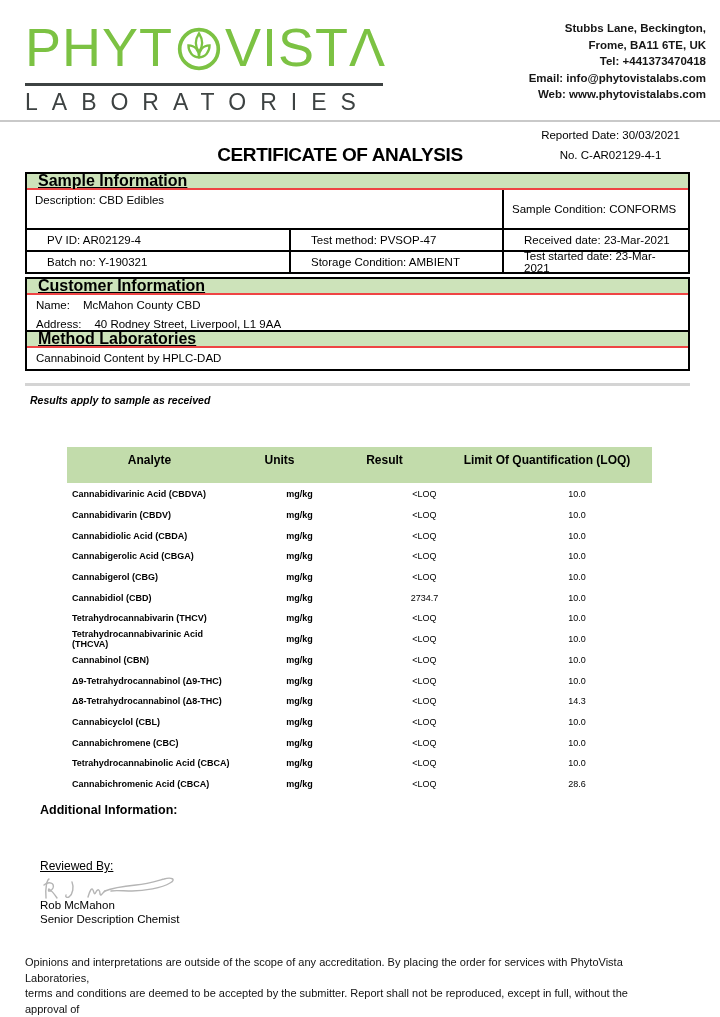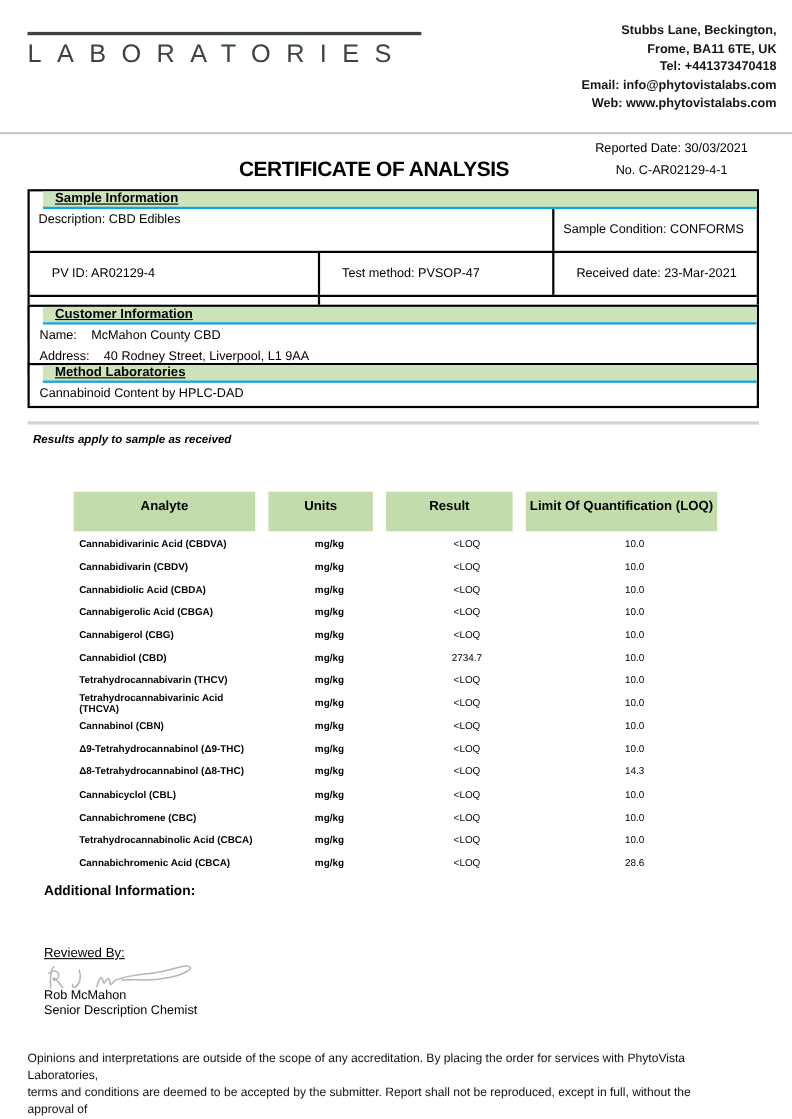--- a/index.html
+++ b/index.html
@@ -24,41 +24,41 @@
                font-size:11.5px;line-height:14px;}
   .report-no{margin-top:6px;}
   .doc-title{position:absolute;top:144px;left:150px;width:380px;text-align:center;
              font-size:19px;font-weight:700;letter-spacing:-0.4px;}
 
   
   .info-box{position:absolute;left:25px;width:665px;border:2px solid #000;box-sizing:border-box;background:#fff;}
   #sample-box{top:172px;}
   #customer-box{top:277px;}
   #method-box{top:330px;}
-  .sec-bar{background:var(--section_bar_green,#cde3ba);border-bottom:2px solid #0ea5e9;
-           font-size:12px;font-weight:700;line-height:13px;padding:0 0 1px 11px;margin-left:12px;}
+  .sec-bar{background:var(--section_bar_green,#cde3ba);border-bottom:2px solid #ef4444;
+           font-size:16px;font-weight:700;line-height:13px;padding:0 0 1px 11px;}
   .sec-bar span{text-decoration:underline;}
   .si-row1{display:grid;grid-template-columns:475px 1fr;}
   .si-row{display:grid;grid-template-columns:262px 213px 1fr;border-top:2px solid #000;}
   .cell{font-size:11.5px;padding:2px 8px;box-sizing:border-box;}
   .cell.desc{height:38px;padding-top:4px;}
-  .cell.mid{display:flex;align-items:center;height:38px;padding-left:20px;}
+  .cell.mid{display:flex;align-items:center;height:20px;padding-left:20px;}
   .bl{border-left:2px solid #000;}
   .cond{display:flex;align-items:center;}
   .ci-content{padding:4px 9px 5px;font-size:11.5px;height:34px;}
   .ci-line2{margin-top:7px;}
   .ci-value{margin-left:13px;}
   .mi-content{padding:4px 9px 5px;font-size:11.5px;}
 
   .divider2{position:absolute;top:383px;left:25px;width:665px;height:3px;background:#d4d4d4;}
   .results-note{position:absolute;top:394px;left:30px;font-size:10.5px;font-weight:700;font-style:italic;}
 
   
   .rt{position:absolute;left:67px;top:447px;width:585px;}
-  .rt-head{display:grid;grid-template-columns:165px 95px 115px 1fr;column-gap:12px;}
+  .rt-head{display:grid;grid-template-columns:165px 95px 115px 1fr;column-gap:0;}
   .hcell{background:var(--table_header_green,#c2dcab);height:36px;box-sizing:border-box;
          padding-top:6px;text-align:center;font-size:12px;font-weight:700;}
   .rt-body{margin-top:1px;}
   .rt-row{display:grid;grid-template-columns:165px 95px 115px 1fr;column-gap:20px;
           height:20.7px;align-items:center;}
   .rt-c{font-size:9px;}
   .rt-analyte{font-weight:700;padding-left:5px;}
   .rt-units{font-weight:700;text-align:center;}
   .rt-result{text-align:center;}
   .rt-loq{text-align:center;}
@@ -70,20 +70,32 @@
   .reviewer-name{position:absolute;top:899px;left:40px;font-size:11.5px;}
   .reviewer-title{position:absolute;top:913px;left:40px;font-size:11.5px;}
   .footer{position:absolute;top:955px;left:25px;width:648px;font-size:11px;line-height:15.5px;color:#111;}
 </style>
 </head>
 <body>
 
 <div class="page">
 
   <div class="logo">
+    <div class="logo-row">
+      <span>PHYT</span>
+      <svg class="logo-o" viewBox="0 0 100 100">
+        <g fill="none" stroke="#7cc243">
+          <circle cx="50" cy="50" r="42" stroke-width="8"></circle>
+          <path d="M50,16 C59,30 59,44 50,57 C41,44 41,30 50,16 Z" stroke-width="5"></path>
+          <path d="M27,42 C41,42 50,52 50,68 C36,68 27,56 27,42 Z" stroke-width="5"></path>
+          <path d="M73,42 C59,42 50,52 50,68 C64,68 73,56 73,42 Z" stroke-width="5"></path>
+        </g>
+      </svg>
+      <span>VISTΛ</span>
+    </div>
     <div class="logo-divider"></div>
     <div class="logo-sub">LABORATORIES</div>
   </div>
 
   <div class="contact">
     <div>Stubbs Lane, Beckington,</div>
     <div>Frome, BA11 6TE, UK</div>
     <div>Tel: +441373470418</div>
     <div>Email: info@phytovistalabs.com</div>
     <div>Web: www.phytovistalabs.com</div>
@@ -105,20 +117,21 @@
       <div class="cell desc">Description: CBD Edibles</div>
       <div class="cell bl cond">Sample Condition: CONFORMS</div>
     </div>
     <div class="si-row">
       <div class="cell mid">PV ID: AR02129-4</div>
       <div class="cell mid bl">Test method: PVSOP-47</div>
       <div class="cell mid bl">Received date: 23-Mar-2021</div>
     </div>
     <div class="si-row">
       <div class="cell mid">Batch no: Y-190321</div>
+      <div class="cell mid bl">Storage Condition: AMBIENT</div>
       <div class="cell mid bl">Test started date: 23-Mar-2021</div>
     </div>
   </div>
 
   <div class="info-box" id="customer-box">
     <div class="sec-bar">
       <span>Customer Information</span>
     </div>
     <div class="ci-content">
       <div>

